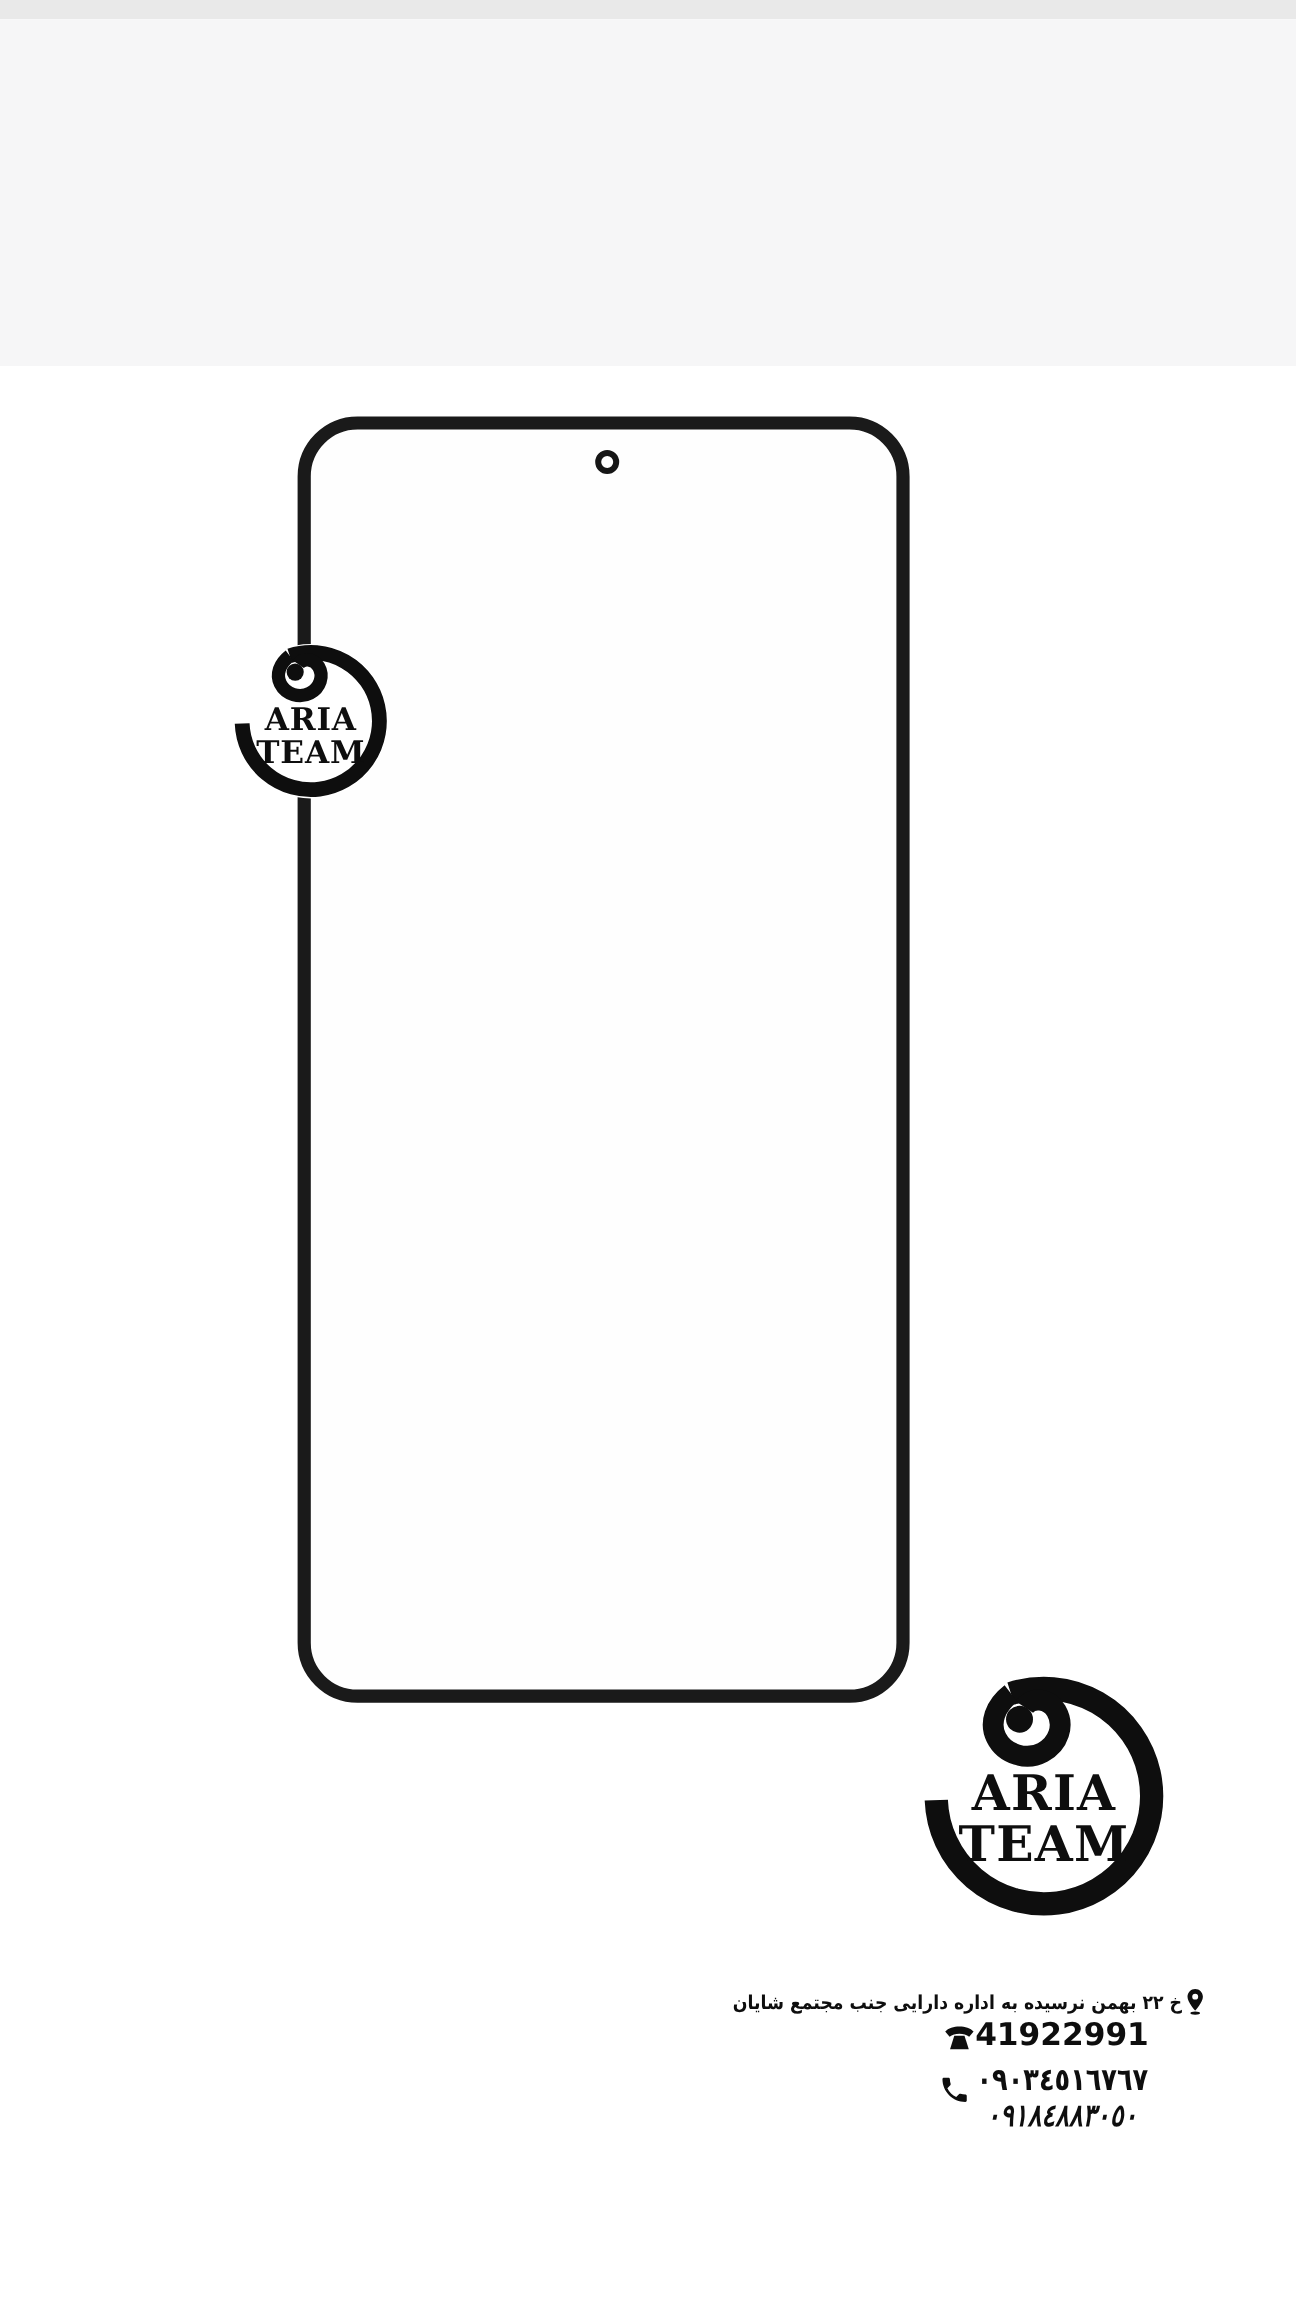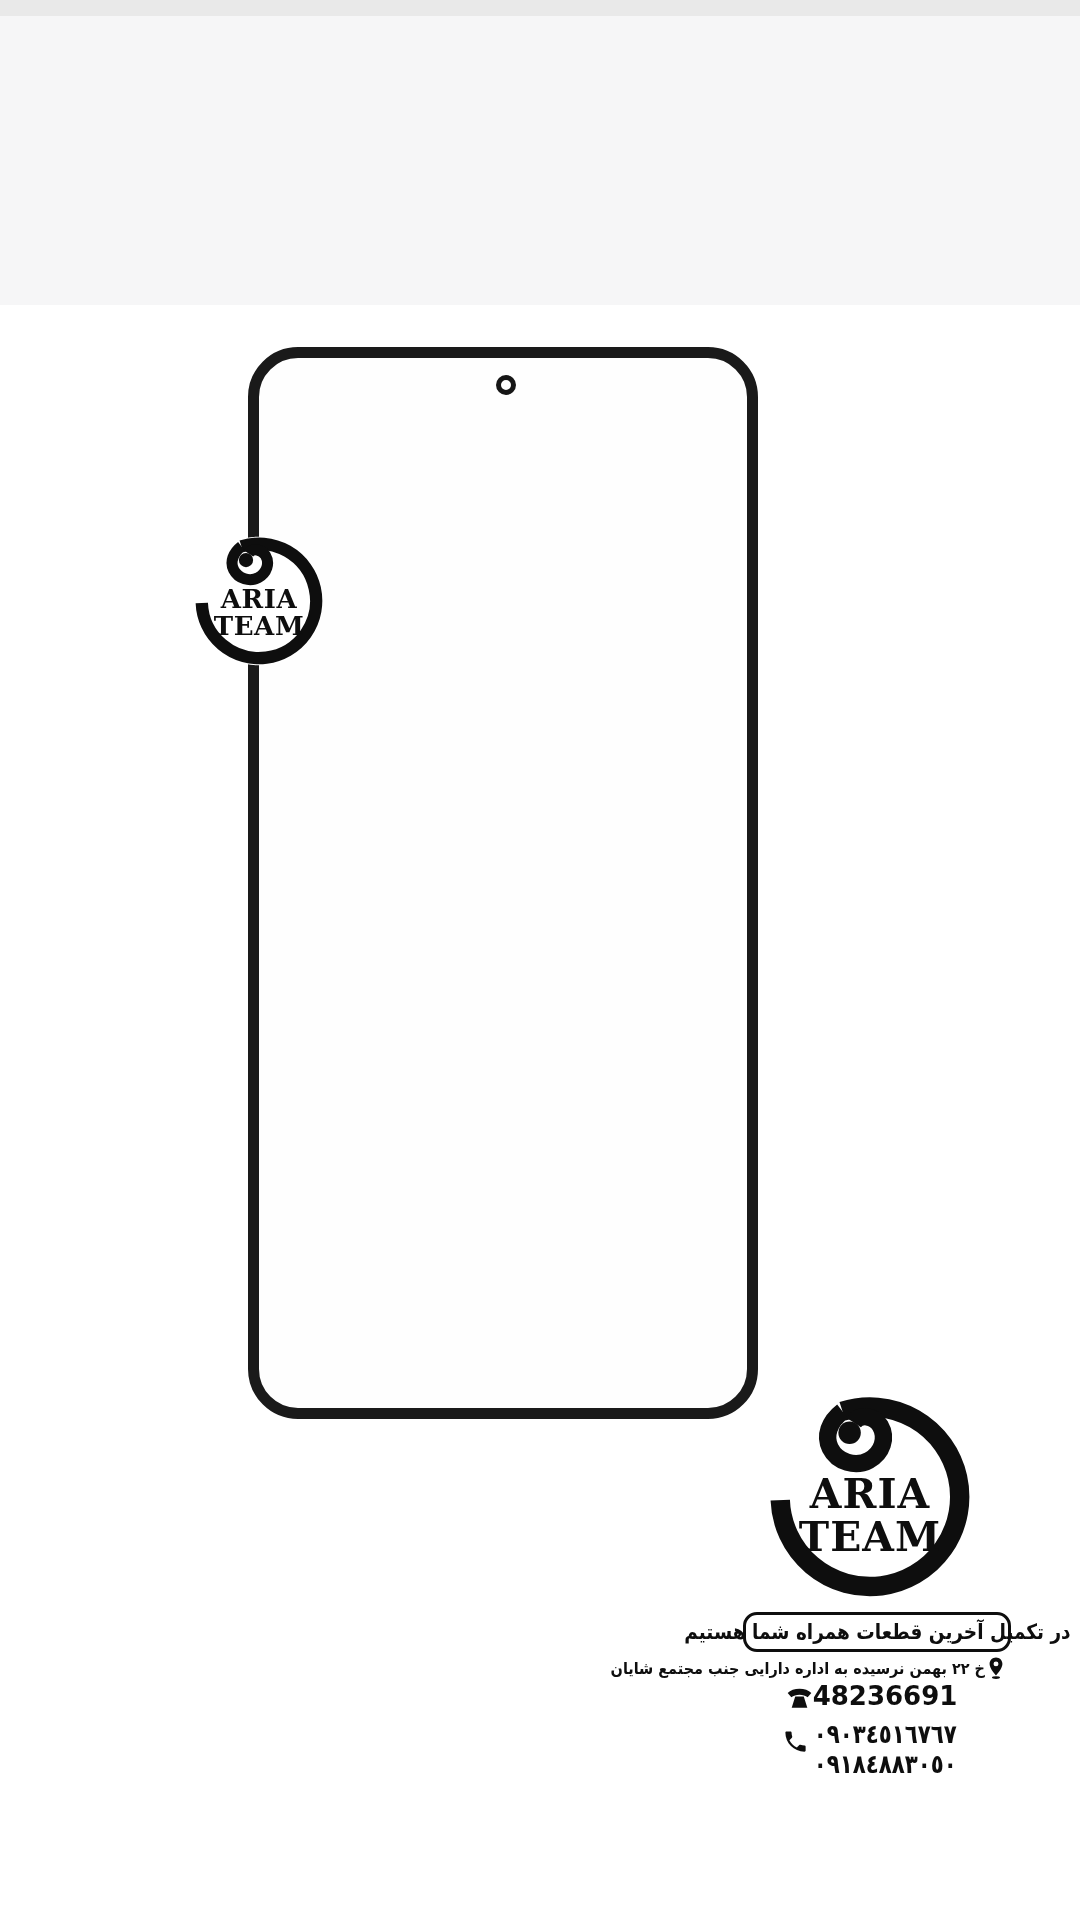--- a/index.html
+++ b/index.html
@@ -59,21 +59,21 @@
   .phones{
     position:absolute; left:770px; top:1662px; width:230px; height:110px;
   }
   .phone-row{
     position:absolute; left:0; width:230px; height:32px; line-height:32px;
     text-align:center; font-weight:bold; font-size:26px; color:var(--ink);
     direction:rtl; white-space:nowrap;
   }
   .row-fax{top:2px;}
   .row-m1{top:40px;}
-  .row-m2{top:70px;}
+  .row-m2{top:70px;font-style:italic;}
   .squeeze{display:inline-block; transform:scaleX(.82); transform-origin:center;}
   .fax-icon{position:absolute; left:785px; top:1668px; width:29px; height:26px;}
   .handset-icon{position:absolute; left:782px; top:1712px; width:27px; height:27px;}
   .fax-icon path,.handset-icon path{fill:var(--ink);}
 </style>
 </head>
 <body>
 
 <div class="canvas">
 
@@ -97,41 +97,38 @@
     <svg viewBox="0 0 200 200">
       <circle cx="100" cy="100" r="99" fill="#ffffff"></circle>
       <path class="spiral" stroke-width="19" d="M 12 103 A 88 88 0 1 0 73 16"></path>
       <path class="spiral" stroke-width="17" d="M 73 16 C 60 26 55 40 61 52 C 68 66 86 71 99 64 C 112 57 117 42 110 30 C 104 20 90 18 84 27"></path>
       <circle class="blob" cx="80" cy="37" r="11"></circle>
       <text x="100" y="111" font-size="40" letter-spacing="1">ARIA</text>
       <text x="100" y="153" font-size="40" letter-spacing="1">TEAM</text>
     </svg>
   </div>
 
-  <div class="slogan-banner">
-    <span class="txt">در تکمیل آخرین قطعات همراه شما هستیم</span>
-  </div>
 
   <div class="address-row">
     <svg class="pin-icon" viewBox="0 0 24 26">
       <path fill-rule="evenodd" d="M12 1.5 C8.1 1.5 5 4.6 5 8.5 C5 13.6 12 21 12 21 C12 21 19 13.6 19 8.5 C19 4.6 15.9 1.5 12 1.5 Z M12 11.2 A2.7 2.7 0 1 1 12 5.8 A2.7 2.7 0 0 1 12 11.2 Z"></path>
       <ellipse cx="12" cy="23.4" rx="4.4" ry="1.5"></ellipse>
     </svg>
     <span class="txt">خ ٢٢ بهمن نرسیده به اداره دارایی جنب مجتمع شایان</span>
   </div>
 
   <svg class="fax-icon" viewBox="0 0 24 22">
     <path d="M2 7.6 C6.2 2.8 17.8 2.8 22 7.6 L18.9 11.3 C17.2 9.8 14.7 9.1 12 9.1 C9.3 9.1 6.8 9.8 5.1 11.3 Z"></path>
     <path d="M8.4 10.6 L15.6 10.6 L18.6 20 L5.4 20 Z"></path>
   </svg>
   <svg class="handset-icon" viewBox="0 0 24 24">
     <path d="M6.62 10.79c1.44 2.83 3.76 5.14 6.59 6.59l2.2-2.2c.27-.27.67-.36 1.02-.24 1.12.37 2.33.57 3.57.57.55 0 1 .45 1 1V20c0 .55-.45 1-1 1-9.39 0-17-7.61-17-17 0-.55.45-1 1-1h3.5c.55 0 1 .45 1 1 0 1.25.2 2.45.57 3.57.11.35.03.74-.25 1.02l-2.2 2.2z"></path>
   </svg>
   <div class="phones">
-    <div class="phone-row row-fax">48236691</div>
+    <div class="phone-row row-fax">41922991</div>
     <div class="phone-row row-m1">
       <span class="squeeze">٠٩٠٣٤٥١٦٧٦٧</span>
     </div>
     <div class="phone-row row-m2">
       <span class="squeeze">٠٩١٨٤٨٨٣٠٥٠</span>
     </div>
   </div>
 
 </div>
 

